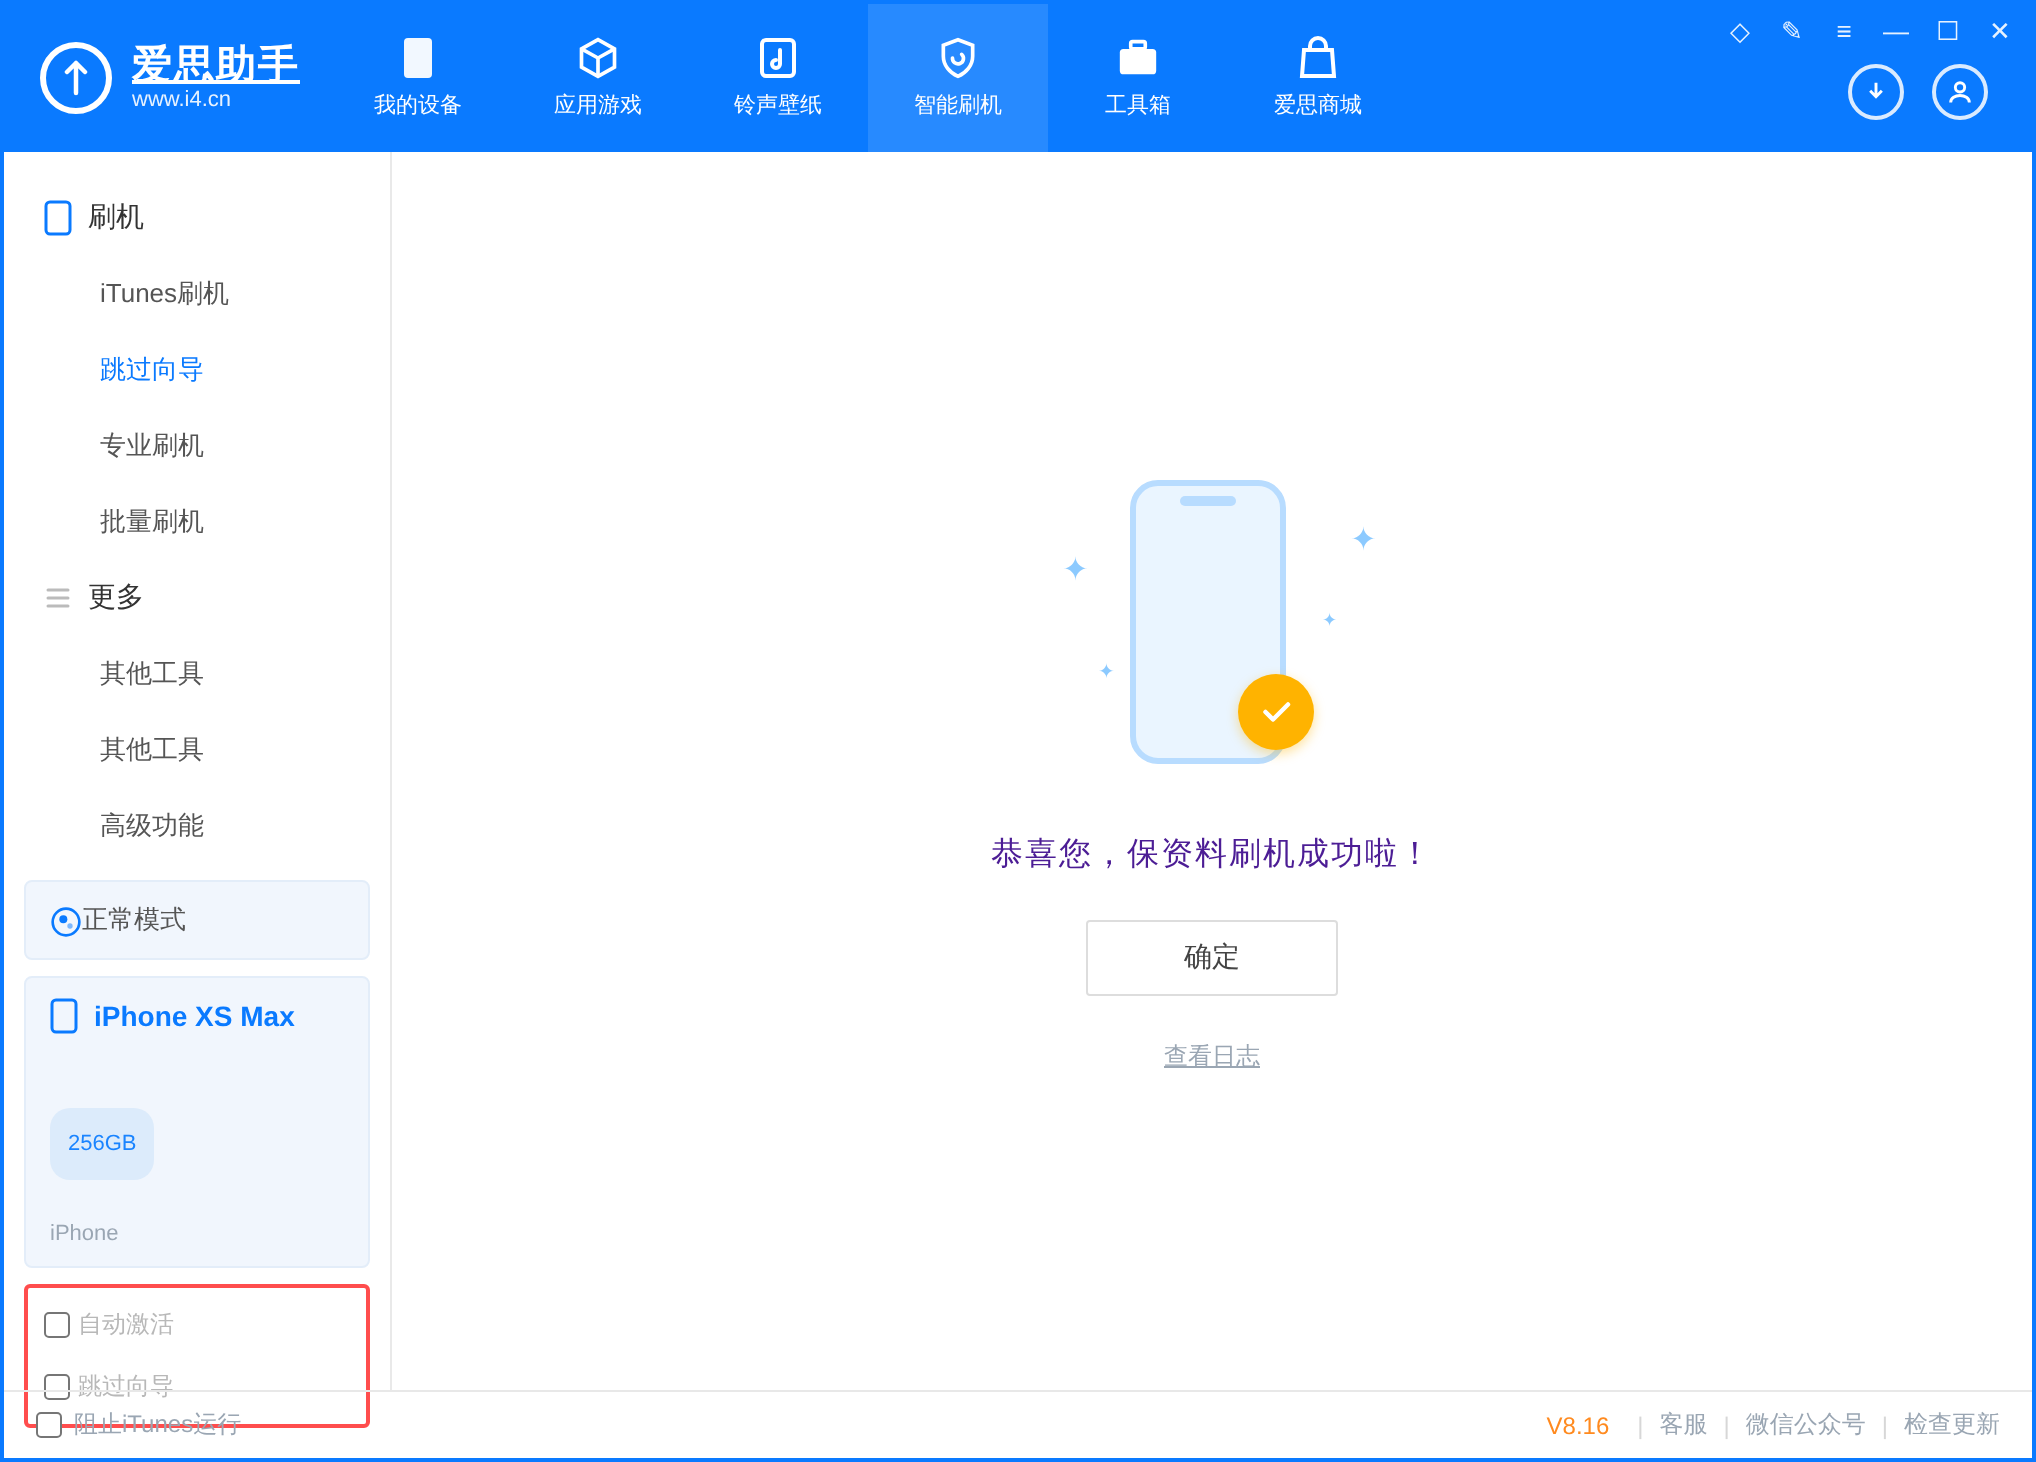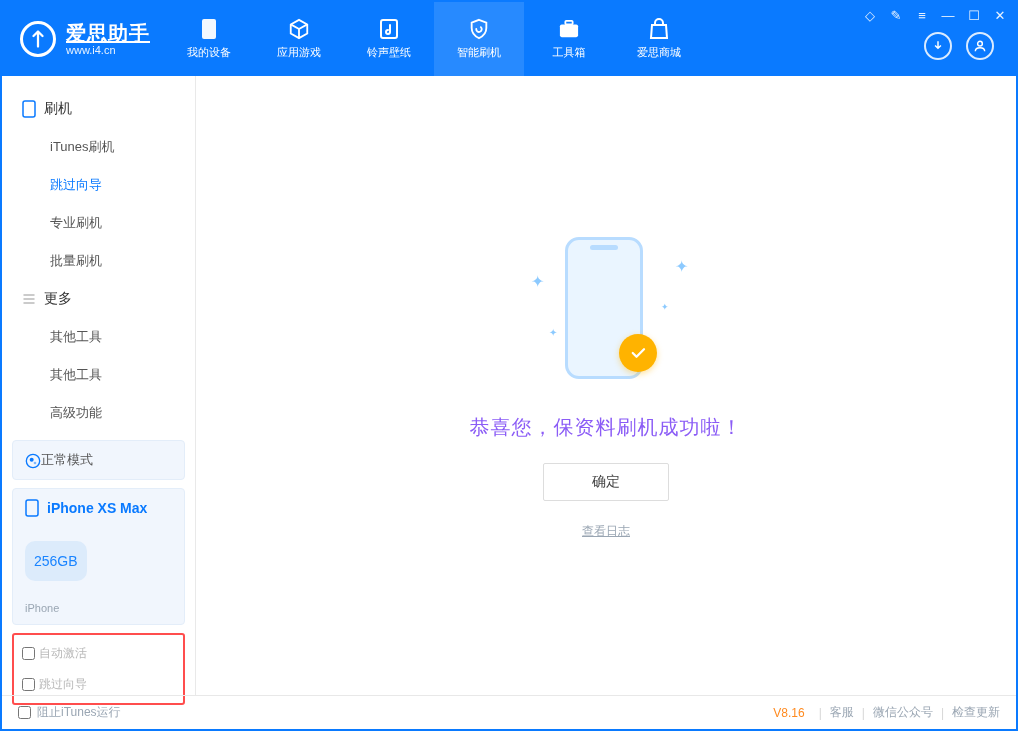--- a/index.html
+++ b/index.html
@@ -30,35 +30,35 @@
     .sidebar { width: 194px; border-right: 1px solid #e9e9e9; display: flex; flex-direction: column; padding-top: 14px; }
     .sb-group-head { display: flex; align-items: center; gap: 8px; font-size: 14px; color: #333; padding: 10px 20px; }
     .sb-items { }
     .sb-item { padding: 10px 20px 10px 48px; font-size: 13px; color: #555; cursor: pointer; }
     .sb-item.active { color: #0a7aff; }
 
     .sb-device-area { margin-top: auto; }
     .sb-status, .sb-device { background: #f1f6fd; border: 1px solid #e3edf9; border-radius: 4px; margin: 8px 10px; padding: 10px 12px; font-size: 13px; color: #555; display: flex; align-items: flex-end; gap: 0; }
     .sb-device { flex-direction: column; align-items: flex-start; gap: 19px; }
     .sb-device .name { color: #0a7aff; font-weight: 600; font-size: 14px; display:flex; gap:8px; align-items:center; }
-    .sb-device .storage { background: #dcebfb; color: #1a84ff; border-radius: 10px; padding: 12px 9px; font-size: 14px; margin-top: 5px; }
+    .sb-device .storage { background: #dcebfb; color: #1a84ff; border-radius: 10px; padding: 12px 9px; font-size: 11px; margin-top: 18px; }
     .sb-device .type { color: #9aa6b3; font-size: 11px; margin-top: 2px; }
 
     .sb-options { border: 2px solid #ff4d4d; border-radius: 3px; margin: 0 10px 10px; padding: 10px 8px; display: flex; gap: 14px; font-size: 12px; color: #b8b8b8; flex-direction: column; }
     .sb-options label { display: flex; align-items: center; gap: 4px; }
     .sb-options input { width: 13px; height: 13px; accent-color:#999; }
 
     .main { flex: 1; display: flex; flex-direction: column; }
     .main-center { flex: 1; display: flex; flex-direction: column; align-items: center; justify-content: center; gap: 22px; }
     .success-img { width: 170px; height: 160px; position: relative; }
     .phone-outline { position: absolute; left: 44px; top: 5px; width: 78px; height: 142px; border: 3px solid #b8dcff; border-radius: 14px; background: #eaf5ff; }
     .phone-outline::before { content:""; position:absolute; top:5px; left:50%; transform:translateX(-50%); width:28px; height:5px; background:#b8dcff; border-radius:3px; }
     .check-badge { position: absolute; right: 34px; bottom: 20px; width: 38px; height: 38px; background: #ffb300; border-radius: 50%; display:flex; align-items:center; justify-content:center; box-shadow:0 2px 6px rgba(255,179,0,.4); }
     .spark { position:absolute; width:6px; height:6px; color:#8ccaff; }
-    .success-msg { font-size: 20px; color: #8b5cf6; letter-spacing: 1px; }
+    .success-msg { font-size: 16px; color: #4c1d95; letter-spacing: 1px; }
     .ok-btn { border: 1px solid #ddd; background: #fff; padding: 9px 48px; font-size: 14px; color: #444; border-radius: 2px; cursor: pointer; }
     .log-link { font-size: 12px; color: #9aa6b3; text-decoration: underline; cursor: pointer; }
 
     
     .footer { height: 34px; border-top: 1px solid #e8e8e8; display: flex; align-items: center; font-size: 12px; color: #9aa6b3; padding: 0 16px; gap: 14px; }
     .footer .left { display: flex; align-items: center; gap: 6px; }
     .footer .right { margin-left: auto; display: flex; align-items: center; gap: 8px; }
     .footer .sep { color: #d7d7d7; }
     .footer .ver { color: #ff8a1f; margin-right: 6px; }
     .footer a { color: #9aa6b3; cursor: pointer; }

